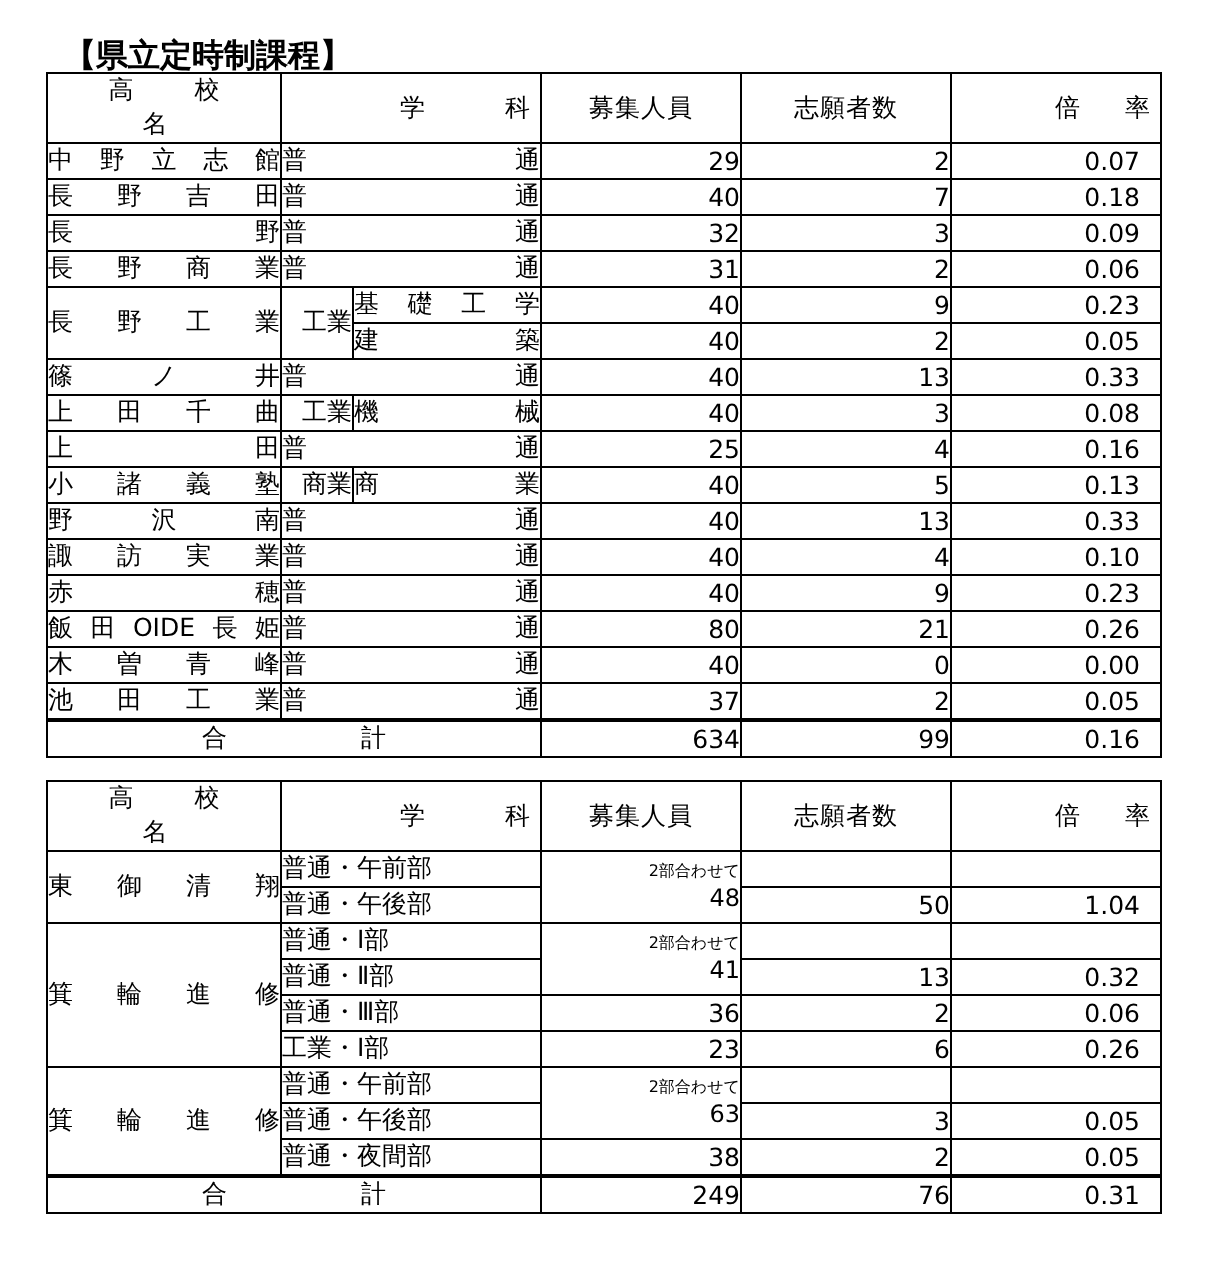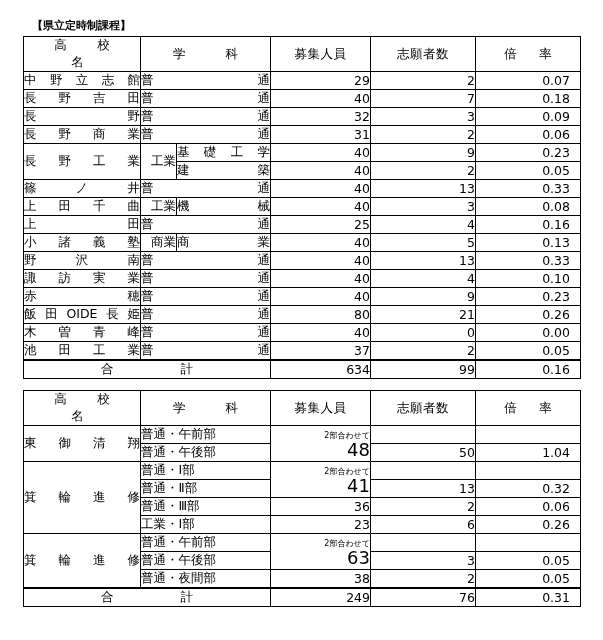--- a/index.html
+++ b/index.html
@@ -16,21 +16,21 @@
     overflow: hidden;
   }
 
   .page {
     position: relative;
     width: 603px;
     height: 640px;
   }
 
   .section-title {
-    font-size: 11px;
+    font-size: 16px;
     font-weight: 700;
     letter-spacing: 0px;
     color: #000;
     white-space: nowrap;
   }
 
   #title1 { position: absolute; left: 32px; top: 18px; }
   #title2 { position: absolute; left: 32px; top: 373px; }
 
   .tbl-wrap { position: absolute; }
@@ -54,21 +54,21 @@
     box-sizing: border-box;
   }
 
   
   .hdr {
     height: 26px;
     text-align: center;
     font-size: 12.5px;
     letter-spacing: 0.5px;
   }
-  .hdr.spaced { letter-spacing: 5px; text-indent: 5px; }
+  .hdr.spaced { letter-spacing: 5px; text-indent: 5px; text-align: right; }
   .hdr.spaced2 { letter-spacing: 9px; text-indent: 9px; }
 
   
   .school {
     text-align: justify;
     text-align-last: justify;
     padding: 0 4px;
     font-size: 12.5px;
     line-height: 1.15;
   }
@@ -121,21 +121,21 @@
   .noted .note {
     display: block;
     font-size: 8px;
     line-height: 11px;
     text-align: right;
     letter-spacing: 0px;
     white-space: nowrap;
   }
   .noted .val {
     display: block;
-    font-size: 18px;
+    font-size: 12px;
     line-height: 17px;
     text-align: right;
   }
   td.tall { height: 30px; }
 
   
   #watermark {
     position: absolute;
     right: 14px;
     bottom: 8px;

